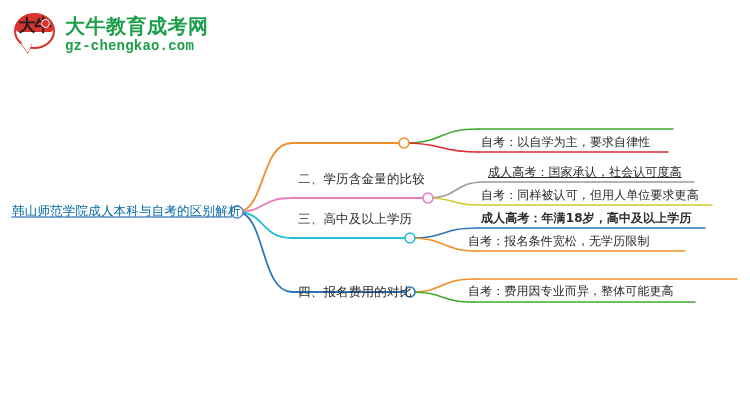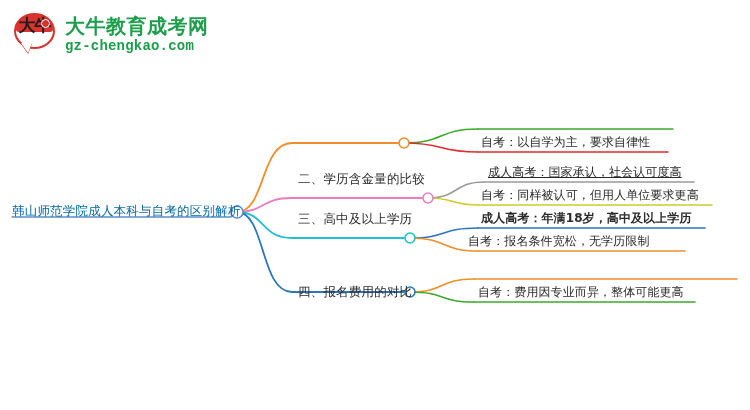--- a/index.html
+++ b/index.html
@@ -143,15 +143,15 @@
   <div class="node-label branch-label" style="left:298px; top:265px;margin-top:20px;">四、报名费用的对比</div>
 
   <div class="node-label leaf-label" style="left:481px; top:135px;">自考：以自学为主，要求自律性</div>
 
   <div class="node-label leaf-label" style="left:488px; top:165px;text-decoration:underline;">成人高考：国家承认，社会认可度高</div>
   <div class="node-label leaf-label" style="left:481px; top:188px;text-align:center;">自考：同样被认可，但用人单位要求更高</div>
 
   <div class="node-label leaf-label" style="left:481px; top:211px;font-weight:bold;">成人高考：年满18岁，高中及以上学历</div>
   <div class="node-label leaf-label" style="left:468px; top:234px;">自考：报名条件宽松，无学历限制</div>
 
-  <div class="node-label leaf-label" style="left:478px; top:285px;">自考：费用因专业而异，整体可能更高</div>
+  <div class="node-label leaf-label" style="left:468px; top:285px;font-family:Liberation Mono, monospace;">自考：费用因专业而异，整体可能更高</div>
 
 </div>
 
 </body></html>

